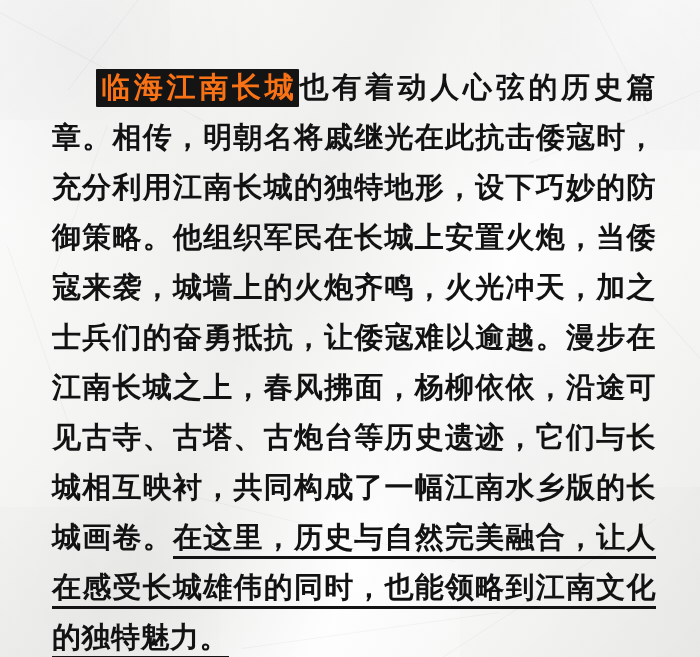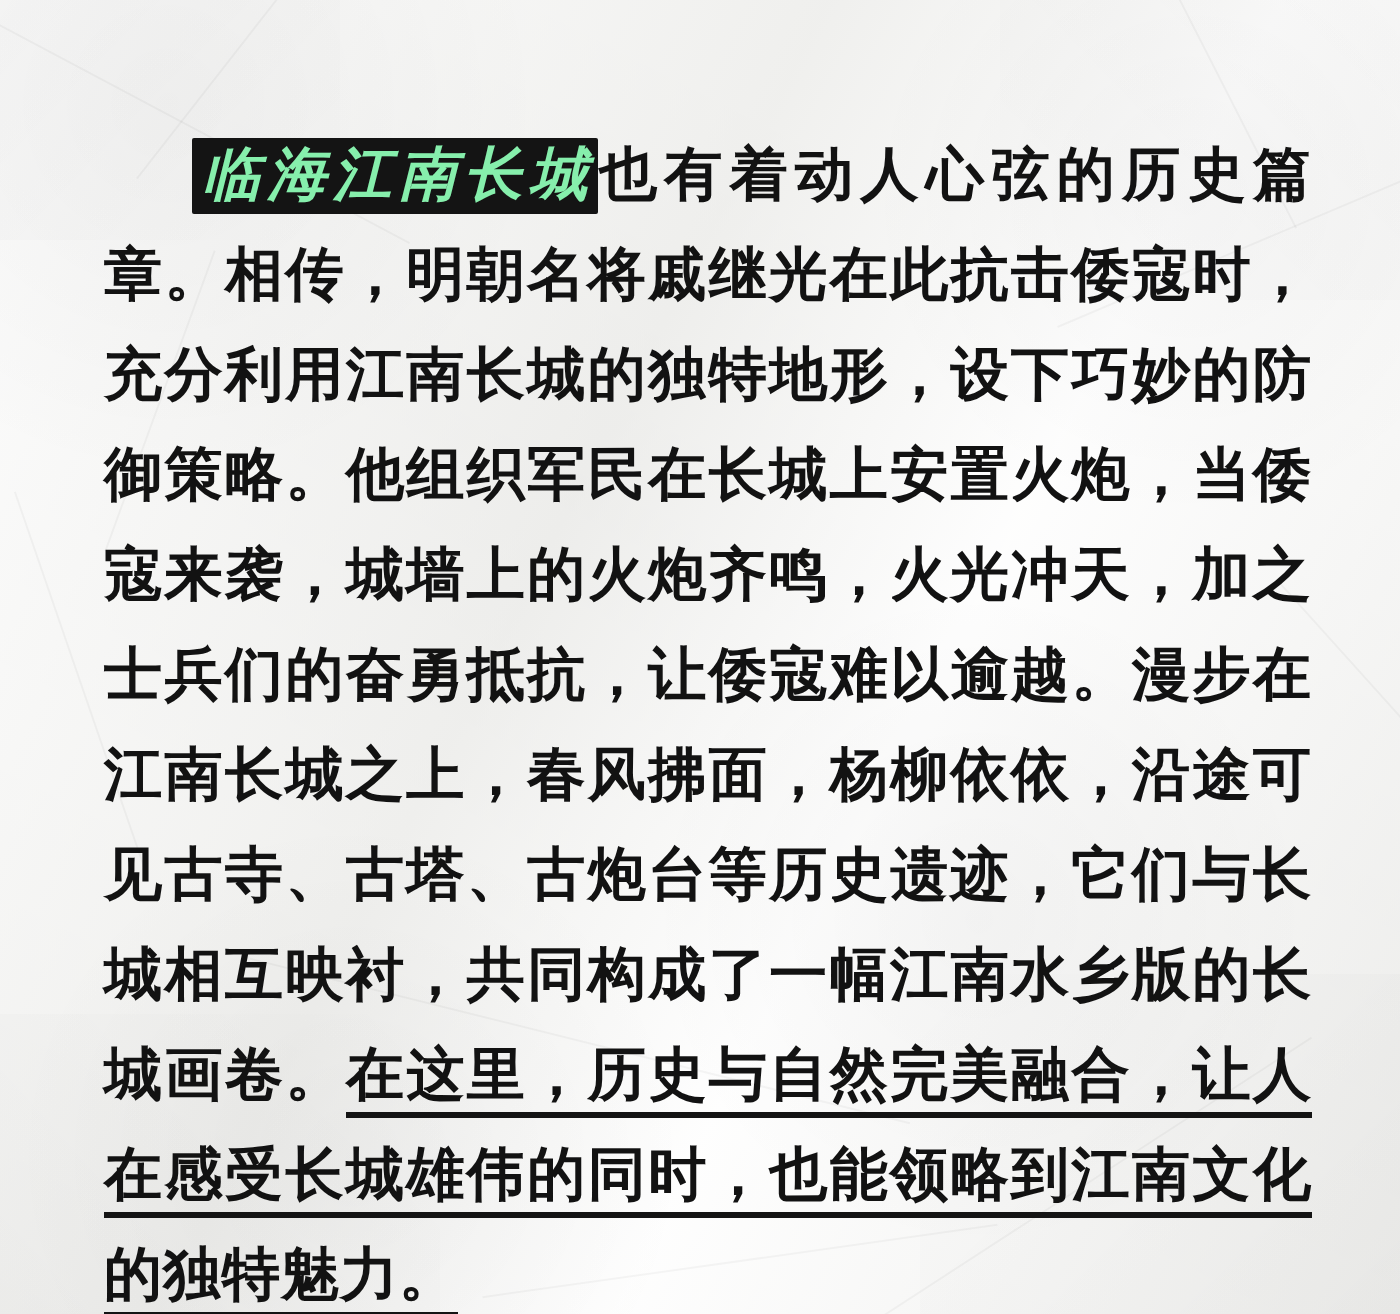--- a/index.html
+++ b/index.html
@@ -73,24 +73,23 @@
     letter-spacing: 0.5px;
     text-align: justify;
     text-justify: inter-character;
   }
   .indent {
     display: inline-block;
     width: 44px;
   }
   .highlight {
     background: #141414;
-    color: #86efac;
+    color: #f97316;
     padding: 1px 2px 3px 2px;
     border-radius: 1px;
-    font-style: italic;
   }
   .underline {
     border-bottom: 3px solid #141414;
     padding-bottom: 2px;
   }
 </style>
 </head>
 <body>
 
 <div class="page">

